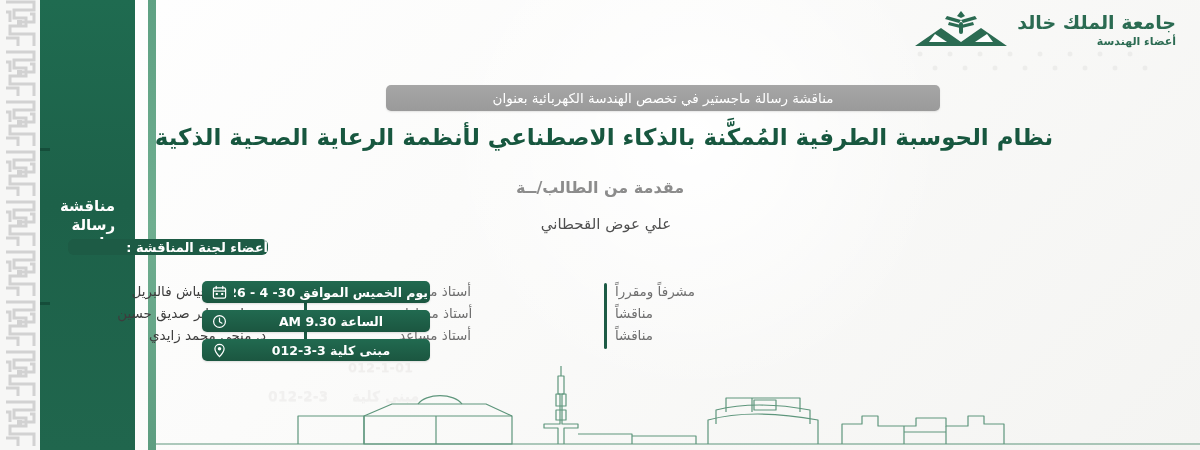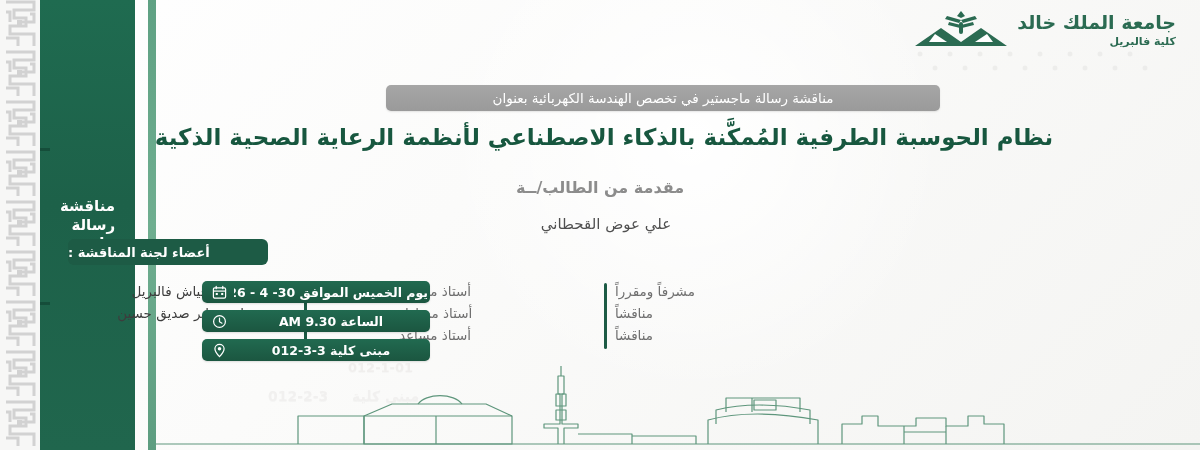--- a/index.html
+++ b/index.html
@@ -87,23 +87,23 @@
   
   .student-label{
     position:absolute;left:0;right:0;top:178px;text-align:center;
     color:#8c8c8c;font-size:16px;font-weight:bold;letter-spacing:.8px;
   }
   .student-name{
     position:absolute;left:12px;right:0;top:215px;text-align:center;
     color:#4f4f4f;font-size:15px;
   }
   .committee-pill{
-    position:absolute;right:932px;top:239px;width:200px;height:26px;
+    position:absolute;right:932px;top:239px;width:200px;height:16px;
     background:#1d5b45;border-radius:6px;
-    display:flex;align-items:center;justify-content:flex-end;
+    display:flex;align-items:center;justify-content:flex-start;
   }
   .committee-pill span{color:#fff;font-size:13px;font-weight:bold;}
 
   .committee-block{
     position:absolute;right:934px;top:280px;width:196px;text-align:right;
   }
   .committee-block .row{
     color:#3d3d3d;font-size:13.5px;line-height:22px;white-space:nowrap;
   }
   .rule{
@@ -184,21 +184,21 @@
     <span>مناقشة
 رسالة
 علمية</span>
   </div>
   <div class="accent-stripe"></div>
   <div class="soft-glow"></div>
 
   <div class="logo">
     <div class="logo-text">
       <div class="logo-uni">جامعة الملك خالد</div>
-      <div class="logo-col">كلية فالبريل</div>
+      <div class="logo-col">أعضاء الهندسة</div>
     </div>
     <div class="logo-mark">
       <svg width="96" height="40" viewBox="0 0 96 40" xmlns="http://www.w3.org/2000/svg">
         <g fill="#2b6b52">
           <path d="M48 3 l4 5 -4 2 -4 -2z"></path>
           <path d="M34 8 l14 4 -2 3 -14 -4z"></path>
           <path d="M62 8 l-14 4 2 3 14 -4z"></path>
           <path d="M36 14 l12 3 -1 3 -12 -3z"></path>
           <path d="M60 14 l-12 3 1 3 12 -3z"></path>
           <rect x="46" y="14" width="4" height="12" rx="2"></rect>
@@ -242,20 +242,21 @@
   <div class="student-label">مقدمة من الطالب/ــة</div>
   <div class="student-name">علي عوض القحطاني</div>
 
   <div class="committee-pill">
     <span>أعضاء لجنة المناقشة :</span>
   </div>
 
   <div class="committee-block">
     <div class="row">د.  تافاساليجياش فالبريل</div>
     <div class="row">د. هاني صابر صديق حسين</div>
+    <div class="row">د. منجي محمد زايدي</div>
   </div>
 
   <div class="rule r1"></div>
 
   <div class="rank-block">
     <div class="row">أستاذ مساعد</div>
     <div class="row">أستاذ مشارك</div>
     <div class="row">أستاذ مساعد</div>
   </div>
 

